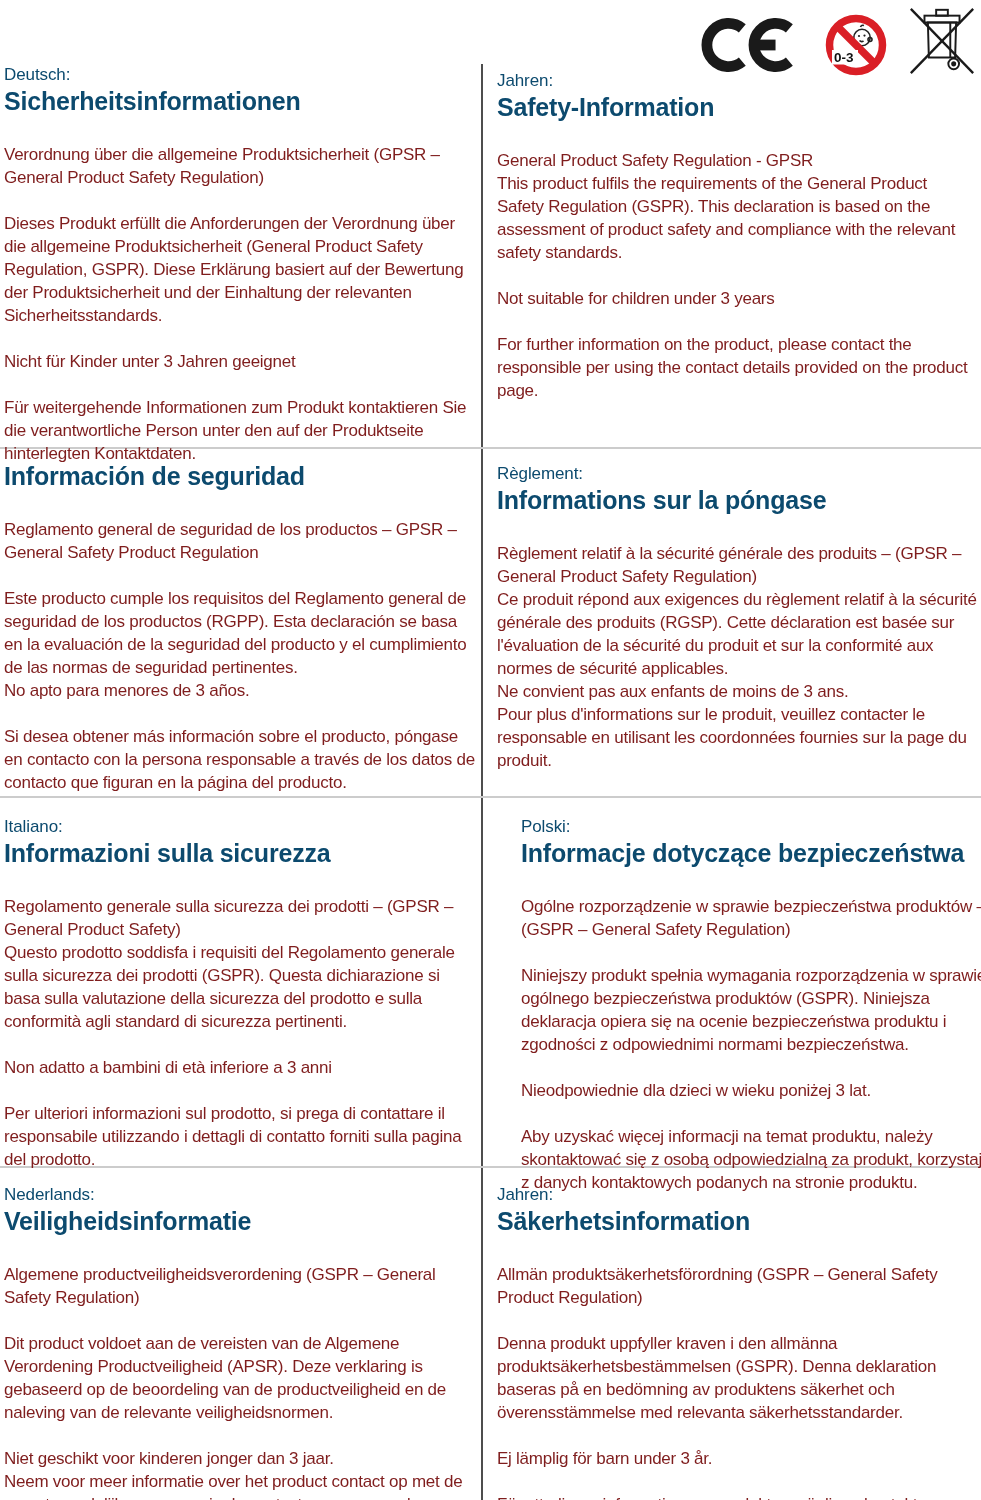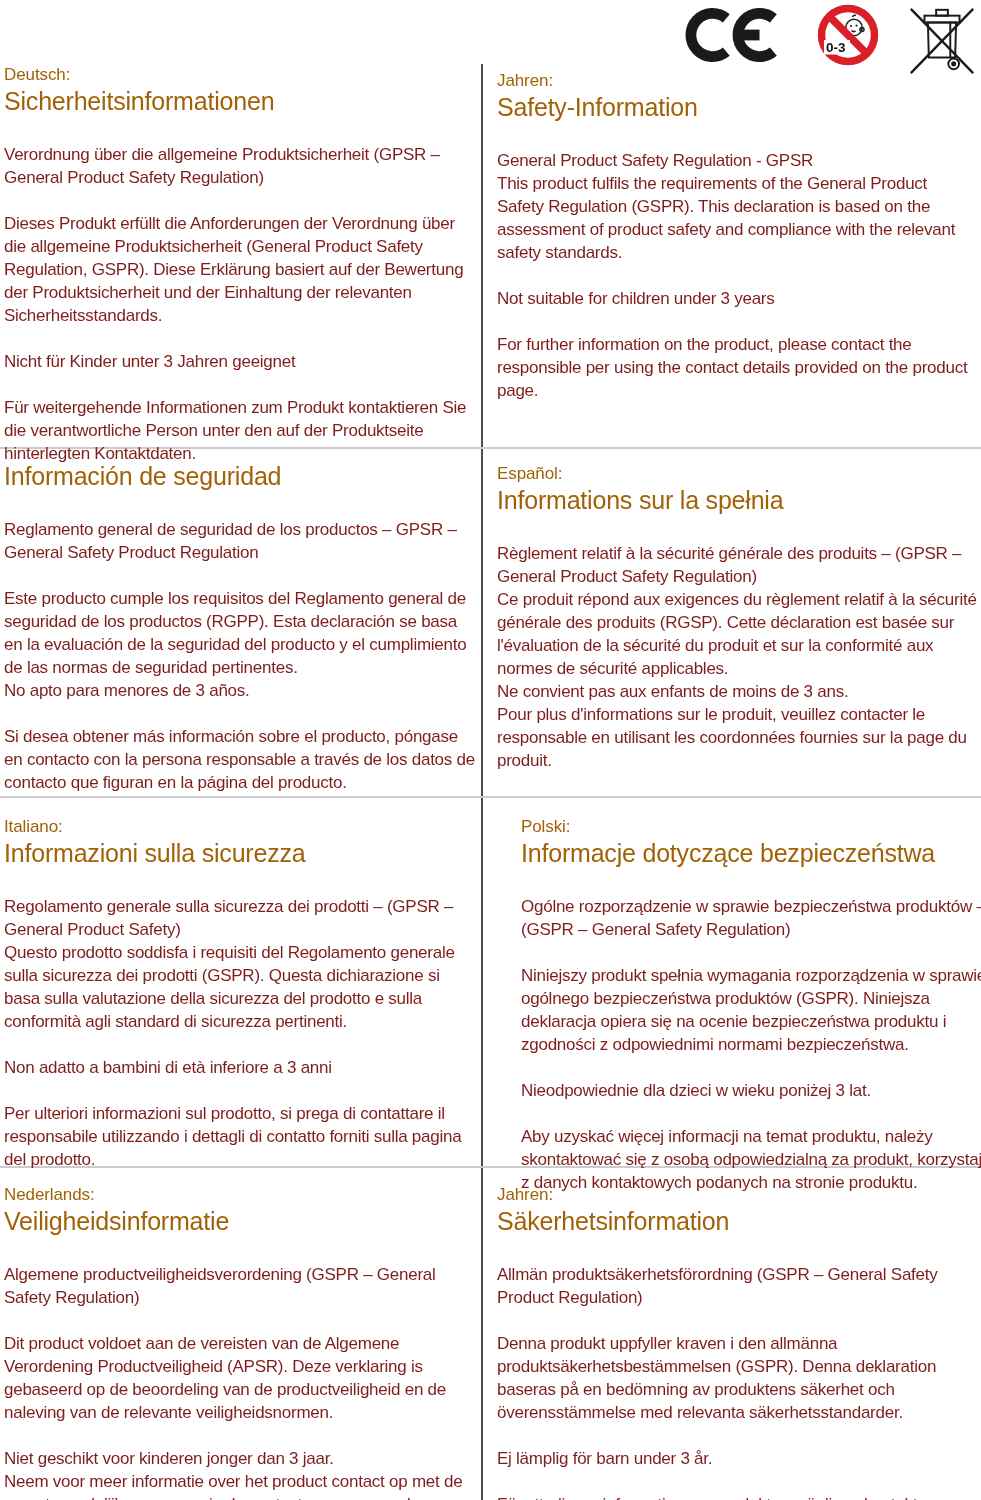--- a/index.html
+++ b/index.html
@@ -3,44 +3,44 @@
 <meta charset="utf-8">
 <style>
   html,body { margin:0; padding:0; background:#ffffff; }
   .page {
     position:relative; width:981px; height:1500px; background:#ffffff;
     font-family:"Liberation Sans","DejaVu Sans",sans-serif;
     color:#3f3f3f; overflow:hidden;
   }
   .icons {
     position:absolute; top:3px; right:6px;
-    display:flex; align-items:flex-start; gap:30px;
+    display:flex; align-items:flex-end; gap:22px;
   }
   .vline { position:absolute; left:481px; top:64px; width:2px; height:1436px; background:#4d4d4d; }
   .hline { position:absolute; left:0; width:981px; height:2px; background:#cccccc; }
   #hline-1 { top:447px; }
   #hline-2 { top:796px; }
   #hline-3 { top:1166px; }
 
   .section { position:absolute; }
   .sec-de { left:4px;   top:64px;   width:474px; }
   .sec-en { left:497px; top:70px;   width:480px; }
   .sec-es { left:4px;   top:461px;  width:474px; }
   .sec-fr { left:497px; top:463px;  width:482px; }
   .sec-it { left:4px;   top:816px;  width:474px; }
   .sec-pl { left:497px; top:816px;  width:482px;margin-left:24px; }
   .sec-nl { left:4px;   top:1184px; width:474px; }
   .sec-sv { left:497px; top:1184px; width:482px; }
 
   .lang-label {
-    font-size:17px; line-height:1.3; color:#a16207; letter-spacing:-0.1px;
+    font-size:17px; line-height:1.3; color:#0c4a6e; letter-spacing:-0.1px;
   }
   .sec-heading {
-    margin:1px 0 0 0; font-size:25px; line-height:1.18; font-weight:400;
-    color:#a16207; letter-spacing:-0.2px;
+    margin:1px 0 0 0; font-size:25px; line-height:1.18; font-weight:700;
+    color:#0c4a6e; letter-spacing:-0.2px;
   }
   .sec-body {
     margin-top:26px; font-size:17px; line-height:1.355; letter-spacing:-0.25px;
     color:#7f1d1d; white-space:pre-line;
   }
   svg { display:block; }
 </style>
 </head>
 <body>
 
@@ -118,22 +118,22 @@
     <h2 class="sec-heading">Información de seguridad</h2>
     <div class="sec-body">Reglamento general de seguridad de los productos – GPSR – General Safety Product Regulation
 
 Este producto cumple los requisitos del Reglamento general de seguridad de los productos (RGPP). Esta declaración se basa en la evaluación de la seguridad del producto y el cumplimiento de las normas de seguridad pertinentes.
 No apto para menores de 3 años.
 
 Si desea obtener más información sobre el producto, póngase en contacto con la persona responsable a través de los datos de contacto que figuran en la página del producto.</div>
   </div>
 
   <div class="section sec-fr">
-    <div class="lang-label">Español:</div>
-    <h2 class="sec-heading">Informations sur la spełnia</h2>
+    <div class="lang-label">Règlement:</div>
+    <h2 class="sec-heading">Informations sur la póngase</h2>
     <div class="sec-body">Règlement relatif à la sécurité générale des produits – (GPSR – General Product Safety Regulation)
 Ce produit répond aux exigences du règlement relatif à la sécurité générale des produits (RGSP). Cette déclaration est basée sur l'évaluation de la sécurité du produit et sur la conformité aux normes de sécurité applicables.
 Ne convient pas aux enfants de moins de 3 ans.
 Pour plus d'informations sur le produit, veuillez contacter le responsable en utilisant les coordonnées fournies sur la page du produit.</div>
   </div>
 
   <div class="section sec-it">
     <div class="lang-label">Italiano:</div>
     <h2 class="sec-heading">Informazioni sulla sicurezza</h2>
     <div class="sec-body">Regolamento generale sulla sicurezza dei prodotti – (GPSR – General Product Safety)

